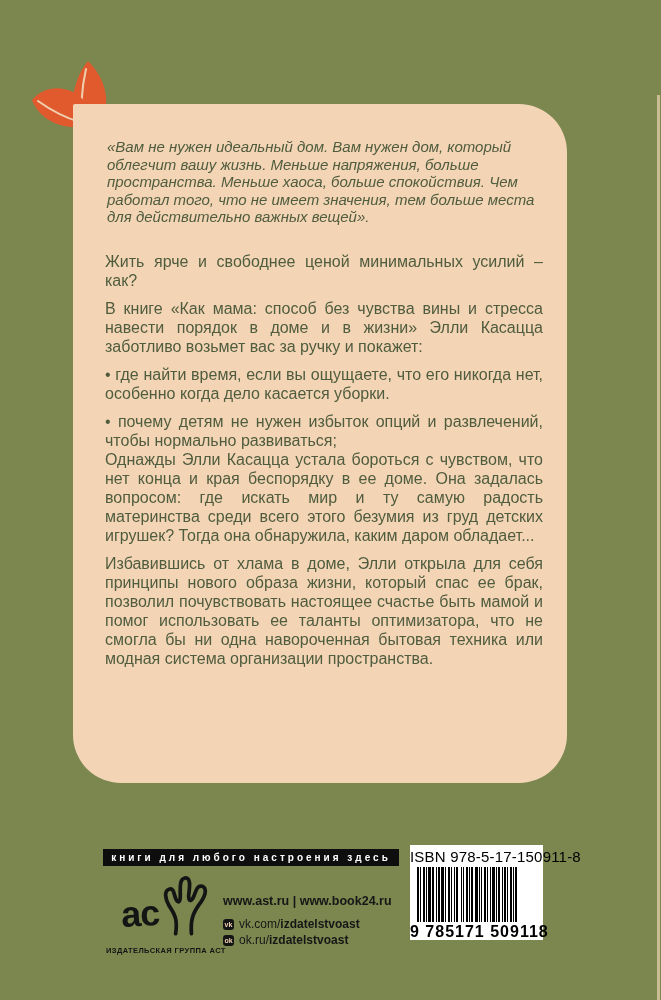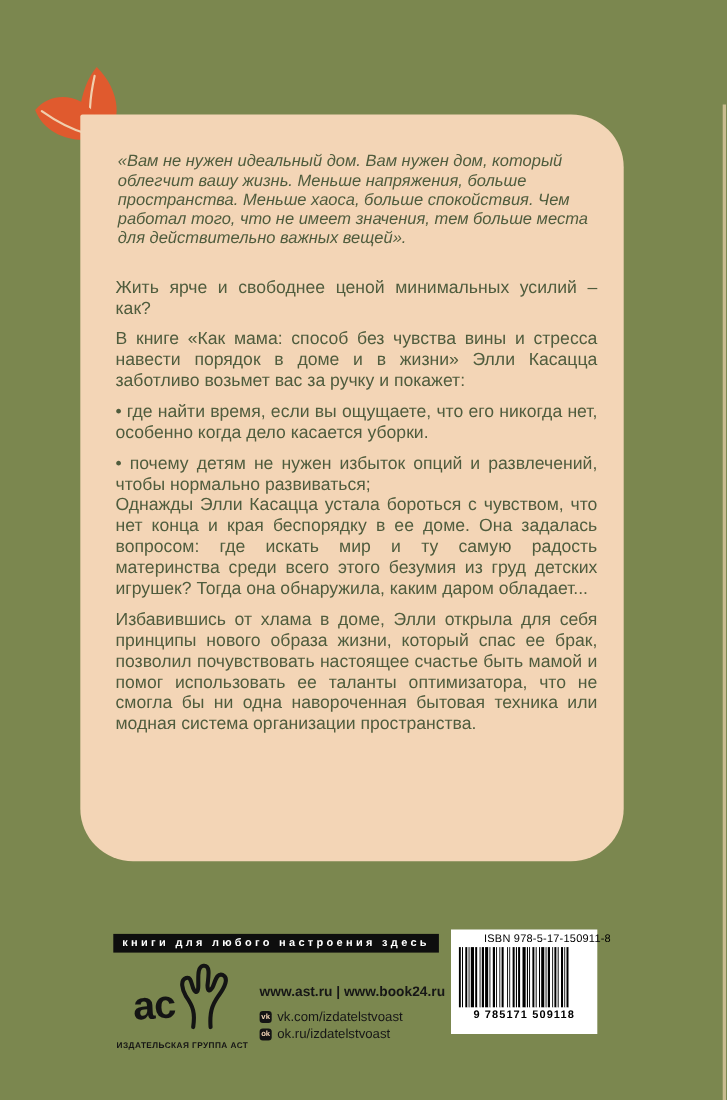--- a/index.html
+++ b/index.html
@@ -30,43 +30,43 @@
   
   .slogan-bar{
     position:absolute;left:103px;top:849px;width:296px;height:17px;
     background:#0e0e0e;color:#fff;font-size:10px;font-weight:bold;
     letter-spacing:3px;text-align:center;line-height:17px;white-space:nowrap;
   }
   .isbn-box{
     position:absolute;left:410px;top:845px;width:133px;height:95px;
     background:#fff;box-sizing:border-box;padding-top:3px;text-align:center;
   }
-  .isbn-text{font-size:10px;color:#000;white-space:nowrap;letter-spacing:.2px;padding-left:30px;}
+  .isbn-text{font-size:15px;color:#000;white-space:nowrap;letter-spacing:.2px;}
   .bars{height:55px;margin:2px 7px 0 7px;display:flex;align-items:stretch;overflow:hidden;}
   .bars div{flex:0 0 auto;height:100%;}
-  .barcode-digits{font-size:10px;font-weight:bold;letter-spacing:1px;color:#000;margin-top:1px;white-space:nowrap;text-align:center;}
+  .barcode-digits{font-size:16px;font-weight:bold;letter-spacing:1px;color:#000;margin-top:1px;white-space:nowrap;text-align:center;}
 
   .ast-logo-letters{
     position:absolute;left:121px;top:893px;font-size:36px;font-weight:900;
     color:#141414;letter-spacing:-1px;transform:rotate(-3deg);
   }
   .cactus{position:absolute;left:158px;top:871px;}
   .publisher-caption{
     position:absolute;left:106px;top:946px;width:116px;text-align:center;
     font-size:7.5px;font-weight:bold;color:#141414;letter-spacing:.4px;white-space:nowrap;
   }
-  .links{position:absolute;left:236px;top:894px;color:#161616;}
+  .links{position:absolute;left:223px;top:894px;color:#161616;}
   .links .sites{font-size:12.5px;font-weight:bold;white-space:nowrap;}
   .link-row{display:flex;align-items:center;margin-top:6px;font-size:12px;white-space:nowrap;}
   .link-row:first-of-type{margin-top:0;}
   .sq-icon{
     width:11px;height:11px;background:#141414;border-radius:3px;margin-right:5px;
     color:#f3d5b6;font-size:7px;font-weight:bold;display:flex;align-items:center;justify-content:center;
   }
-  .bold{font-weight:normal;}
+  .bold{font-weight:bold;}
 </style>
 </head>
 <body>
 
 <div class="edge-strip"></div>
 
 <svg class="leaves" viewBox="0 0 92 100">
 
   <path d="M60,4 C82,26 84,56 66,69 C52,78 42,66 44,47 C46,28 52,13 60,4 Z" fill="#e05a2e"></path>
   <path d="M58,12 C54,30 52,48 55,66" stroke="#f0cfae" stroke-width="2" fill="none" stroke-linecap="round"></path>

